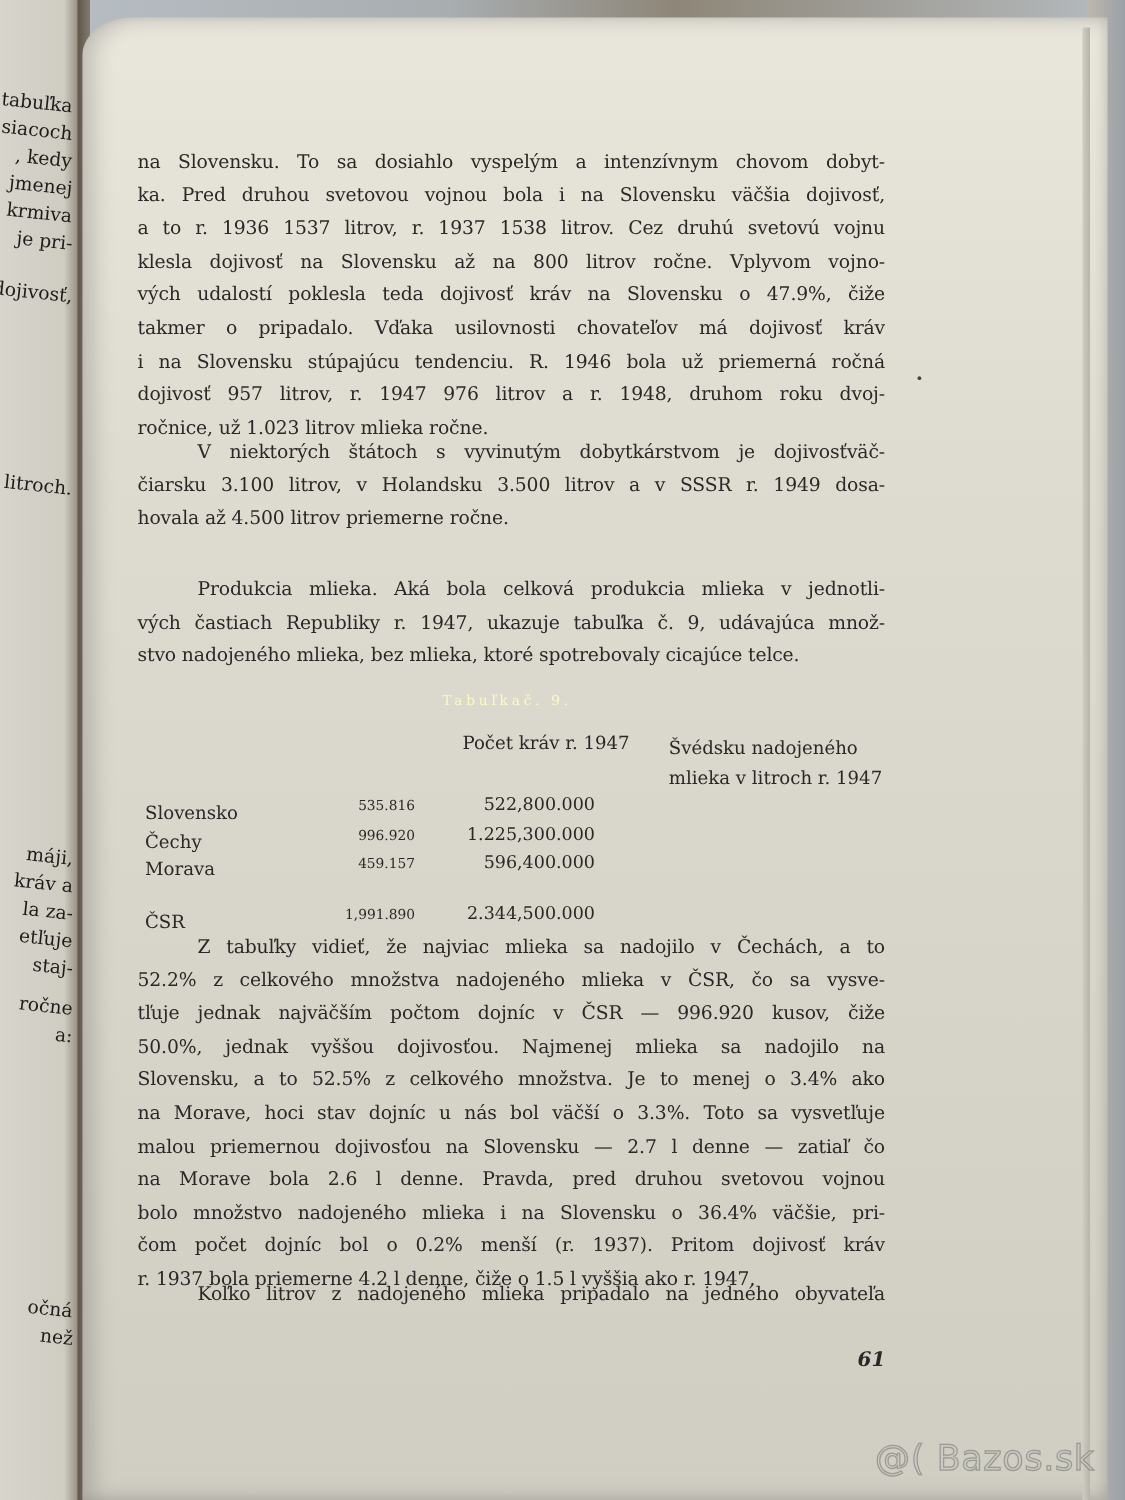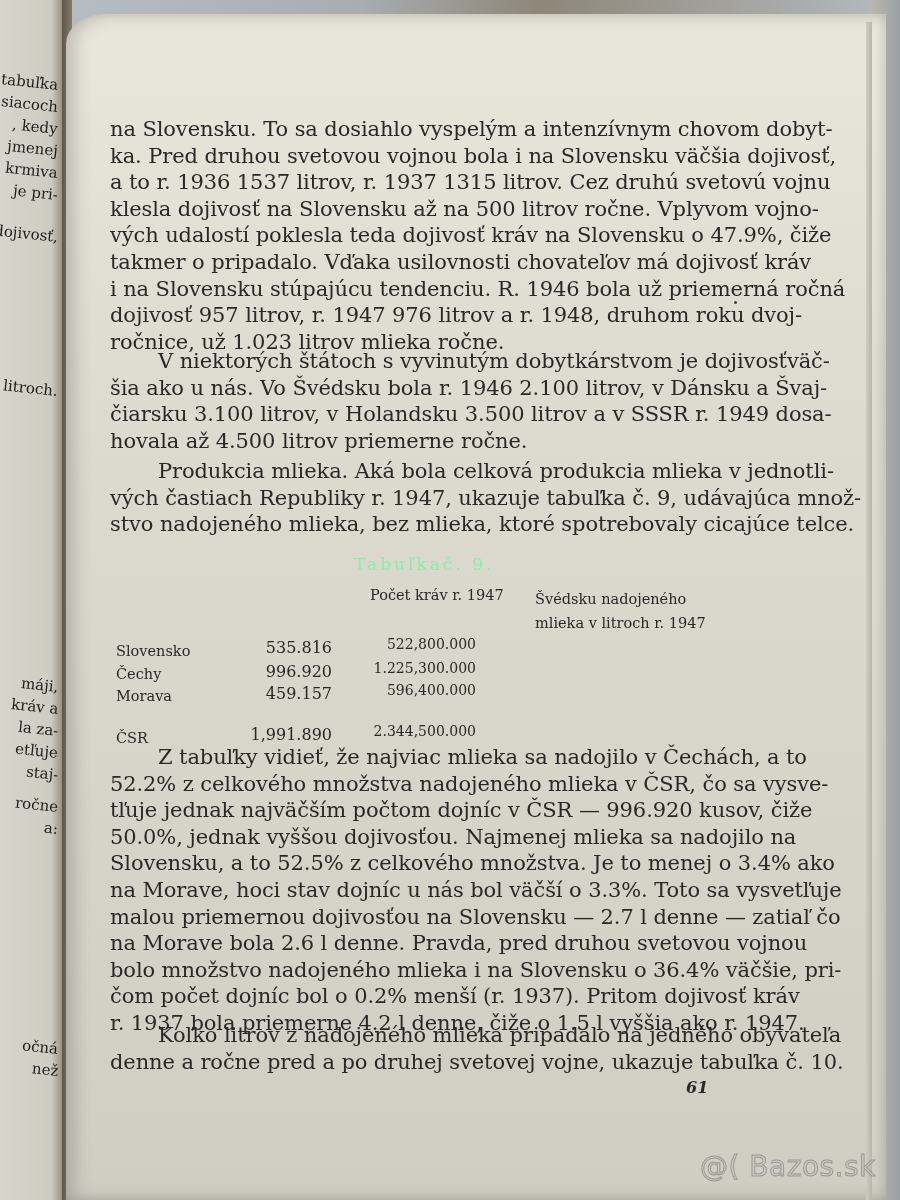--- a/index.html
+++ b/index.html
@@ -34,37 +34,37 @@
     background: linear-gradient(180deg, #e9e6dc 0%, #dedbd1 30%, #d6d3c9 70%, #d0cdc3 100%);
     border-top-left-radius: 40px 30px;
     box-shadow: inset 8px 0 18px rgba(0,0,0,0.18), inset -4px 0 8px rgba(0,0,0,0.08);
   }
   .page-edge {
     position: absolute; right: 14px; top: 8px; width: 6px; height: 1180px;
     background: linear-gradient(90deg, #cfccc2, #b7b4ab);
   }
   .text-block {
     position: absolute; left: 110px; width: 598px;
-    font-size: 21px; line-height: 26.6px; color: #2a2826;
+    font-size: 15px; line-height: 26.6px; color: #2a2826;
     text-align: justify; letter-spacing: -0.1px;
   }
   .line { display: block; text-align: justify; text-align-last: justify; white-space: nowrap; }
   .line.last { text-align-last: left; }
   .indent { padding-left: 48px; }
   .bold { font-weight: normal; }
   .table-title {
-    position: absolute; left: 354px; top: 554px; font-size: 17px; color: #86efac;
+    position: absolute; left: 354px; top: 554px; font-size: 11px; color: #fef9c3;
     letter-spacing: 3px;
   }
   .tbl { position: absolute; color: #2a2826; font-size: 14.5px; }
   .tbl .hdr1 { position: absolute; left: 370px; top: 587px; white-space: nowrap; }
   .tbl .hdr2 { position: absolute; left: 535px; top: 587px; white-space: nowrap; line-height: 24px; }
   .row { position: absolute; left: 0; width: 776px; height: 22px; text-decoration: underline; }
   .row .name { position: absolute; left: 116px; white-space: nowrap; }
-  .row .cows { position: absolute; right: 444px; white-space: nowrap; font-size: 16px; }
+  .row .cows { position: absolute; right: 444px; white-space: nowrap; font-size: 11px; }
   .row .milk { position: absolute; right: 300px; white-space: nowrap; font-size: 14px; }
   .page-number {
     position: absolute; left: 686px; top: 1078px; font-size: 16px; font-weight: bold;
     font-style: italic; color: #2a2826;
   }
   .watermark {
     position: absolute; left: 700px; top: 1150px; font-family: "DejaVu Sans", sans-serif;
     font-size: 28px; color: rgba(200,200,195,0.75);
     -webkit-text-stroke: 1px rgba(120,120,115,0.6); letter-spacing: 0.5px;
   }
@@ -99,32 +99,31 @@
 
 <div class="page">
   <div class="page-edge"></div>
 </div>
 
 <div class="dot"></div>
 
 <div class="text-block" style="top:116px;">
   <span class="line">na Slovensku. To sa dosiahlo vyspelým a intenzívnym chovom dobyt-</span>
   <span class="line">ka. Pred druhou svetovou vojnou bola i na Slovensku väčšia dojivosť,</span>
-  <span class="line">a to r. 1936 1537 litrov, r. 1937 1315 litrov. Cez druhú svetovú vojnu</span>
-  <span class="line">klesla dojivosť na Slovensku až na 500 litrov ročne. Vplyvom vojno-</span>
+  <span class="line">a to r. 1936 1537 litrov, r. 1937 1538 litrov. Cez druhú svetovú vojnu</span>
+  <span class="line">klesla dojivosť na Slovensku až na 800 litrov ročne. Vplyvom vojno-</span>
   <span class="line">vých udalostí poklesla teda dojivosť kráv na Slovensku o 47.9%, čiže</span>
   <span class="line">takmer o pripadalo. Vďaka usilovnosti chovateľov má dojivosť kráv</span>
   <span class="line">i na Slovensku stúpajúcu tendenciu. R. 1946 bola už priemerná ročná</span>
   <span class="line">dojivosť 957 litrov, r. 1947 976 litrov a r. 1948, druhom roku dvoj-</span>
   <span class="line last">ročnice, už 1.023 litrov mlieka ročne.</span>
 </div>
 
 <div class="text-block" style="top:348px;">
   <span class="line indent">V niektorých štátoch s vyvinutým dobytkárstvom je dojivosťväč-</span>
-  <span class="line">šia ako u nás. Vo Švédsku bola r. 1946 2.100 litrov, v Dánsku a Švaj-</span>
   <span class="line">čiarsku 3.100 litrov, v Holandsku 3.500 litrov a v SSSR r. 1949 dosa-</span>
   <span class="line last">hovala až 4.500 litrov priemerne ročne.</span>
 </div>
 
 <div class="text-block" style="top:458px;">
   <span class="line indent"><span class="bold">Produkcia mlieka.</span><span> Aká bola celková produkcia mlieka v jednotli-</span></span>
   <span class="line">vých častiach Republiky r. 1947, ukazuje tabuľka č. 9, udávajúca množ-</span>
   <span class="line last">stvo nadojeného mlieka, bez mlieka, ktoré spotrebovaly cicajúce telce.</span>
 </div>
 
@@ -166,17 +165,16 @@
   <span class="line">na Morave, hoci stav dojníc u nás bol väčší o 3.3%. Toto sa vysvetľuje</span>
   <span class="line">malou priemernou dojivosťou na Slovensku — 2.7 l denne — zatiaľ čo</span>
   <span class="line">na Morave bola 2.6 l denne. Pravda, pred druhou svetovou vojnou</span>
   <span class="line">bolo množstvo nadojeného mlieka i na Slovensku o 36.4% väčšie, pri-</span>
   <span class="line">čom počet dojníc bol o 0.2% menší (r. 1937). Pritom dojivosť kráv</span>
   <span class="line last">r. 1937 bola priemerne 4.2 l denne, čiže o 1.5 l vyššia ako r. 1947.</span>
 </div>
 
 <div class="text-block" style="top:1022px;">
   <span class="line indent">Koľko litrov z nadojeného mlieka pripadalo na jedného obyvateľa</span>
-  <span class="line">denne a ročne pred a po druhej svetovej vojne, ukazuje tabuľka č. 10.</span>
 </div>
 
 <div class="page-number">61</div>
 <div class="watermark">@( Bazos.sk</div>
 
 </body></html>

